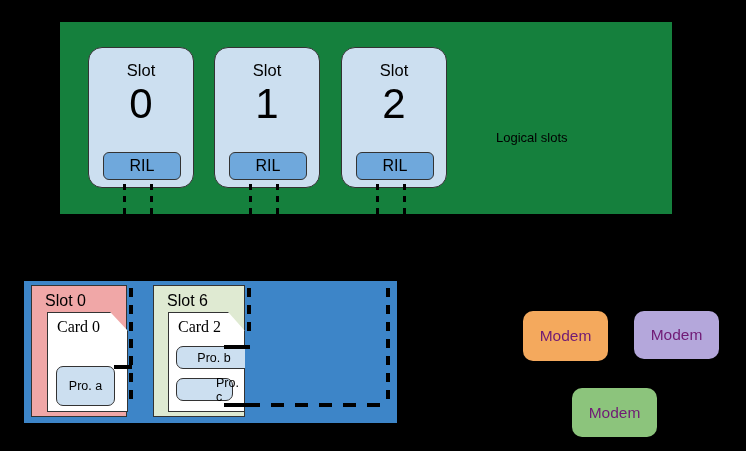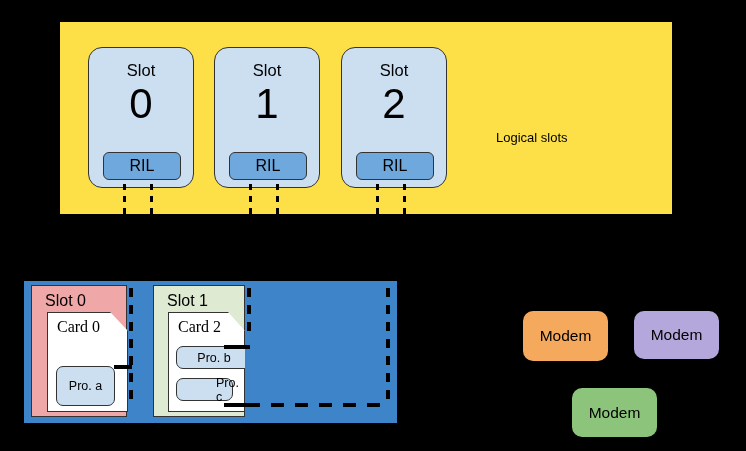--- a/index.html
+++ b/index.html
@@ -17,21 +17,21 @@
     font-family: "Liberation Sans", sans-serif;
   }
 
   
   #logical-panel {
     position: absolute;
     left: 60px;
     top: 22px;
     width: 612px;
     height: 192px;
-    background: #fde047;
+    background: #15803d;
   }
 
   .logical-slot {
     position: absolute;
     top: 25px;
     width: 106px;
     height: 141px;
     background: #ccdff0;
     border: 1.3px solid #333333;
     border-radius: 14px;
@@ -200,21 +200,21 @@
   }
 
   
   .modem {
     position: absolute;
     border-radius: 10px;
     display: flex;
     align-items: center;
     justify-content: center;
     font-size: 15.5px;
-    color: #000000;
+    color: #701a75;
   }
   #modem-orange {
     left: 523px; top: 311px; width: 85px; height: 50px;
     background: #f4a95d;
   }
   #modem-purple {
     left: 634px; top: 311px; width: 85px; height: 48px;
     background: #b4a7db;
   }
   #modem-green {
@@ -261,21 +261,21 @@
 
     <div class="phys-slot" id="phys-slot-0">
       <div class="phys-slot-label">Slot 0</div>
       <div class="sim-card" id="sim-card-0">
         <div class="card-label">Card 0</div>
         <div class="pro-box" id="pro-a">Pro. a</div>
       </div>
     </div>
 
     <div class="phys-slot" id="phys-slot-1">
-      <div class="phys-slot-label">Slot 1</div>
+      <div class="phys-slot-label">Slot 6</div>
       <div class="sim-card" id="sim-card-2">
         <div class="card-label">Card 2</div>
         <div class="pro-box" id="pro-b">Pro. b</div>
         <div class="pro-box" id="pro-c">Pro. c</div>
       </div>
     </div>
 
     <div class="vdash" style="left:105px; top:7px;  height:118px;"></div>
     <div class="vdash" style="left:223px; top:7px;  height:50px;"></div>
     <div class="vdash" style="left:362px; top:7px;  height:118px;"></div>

